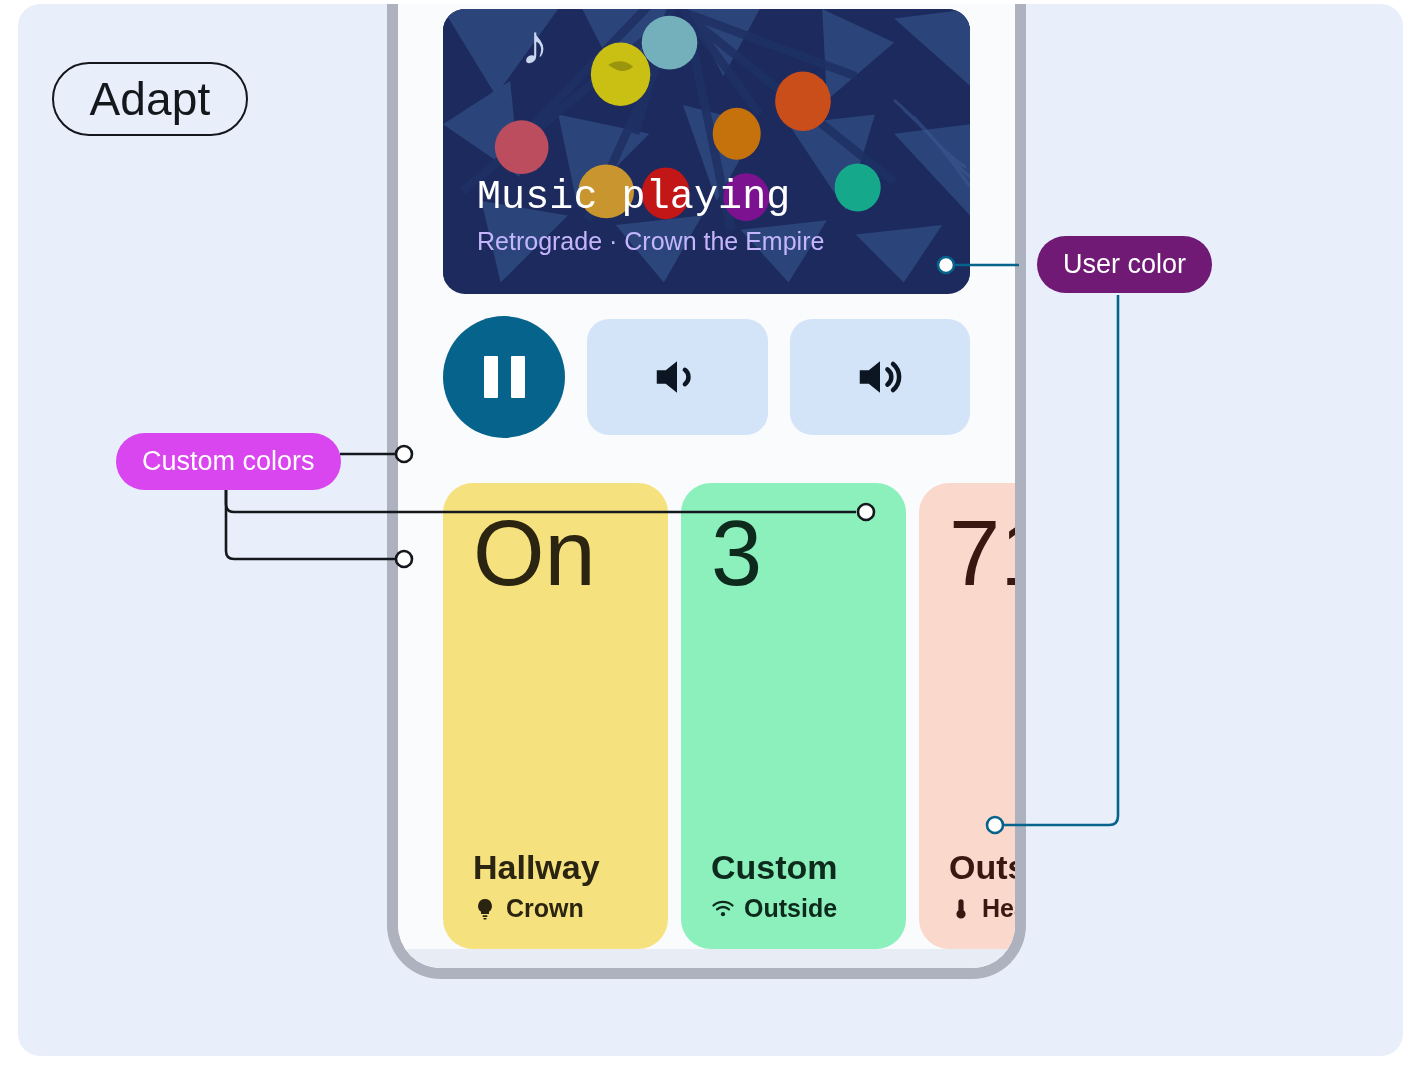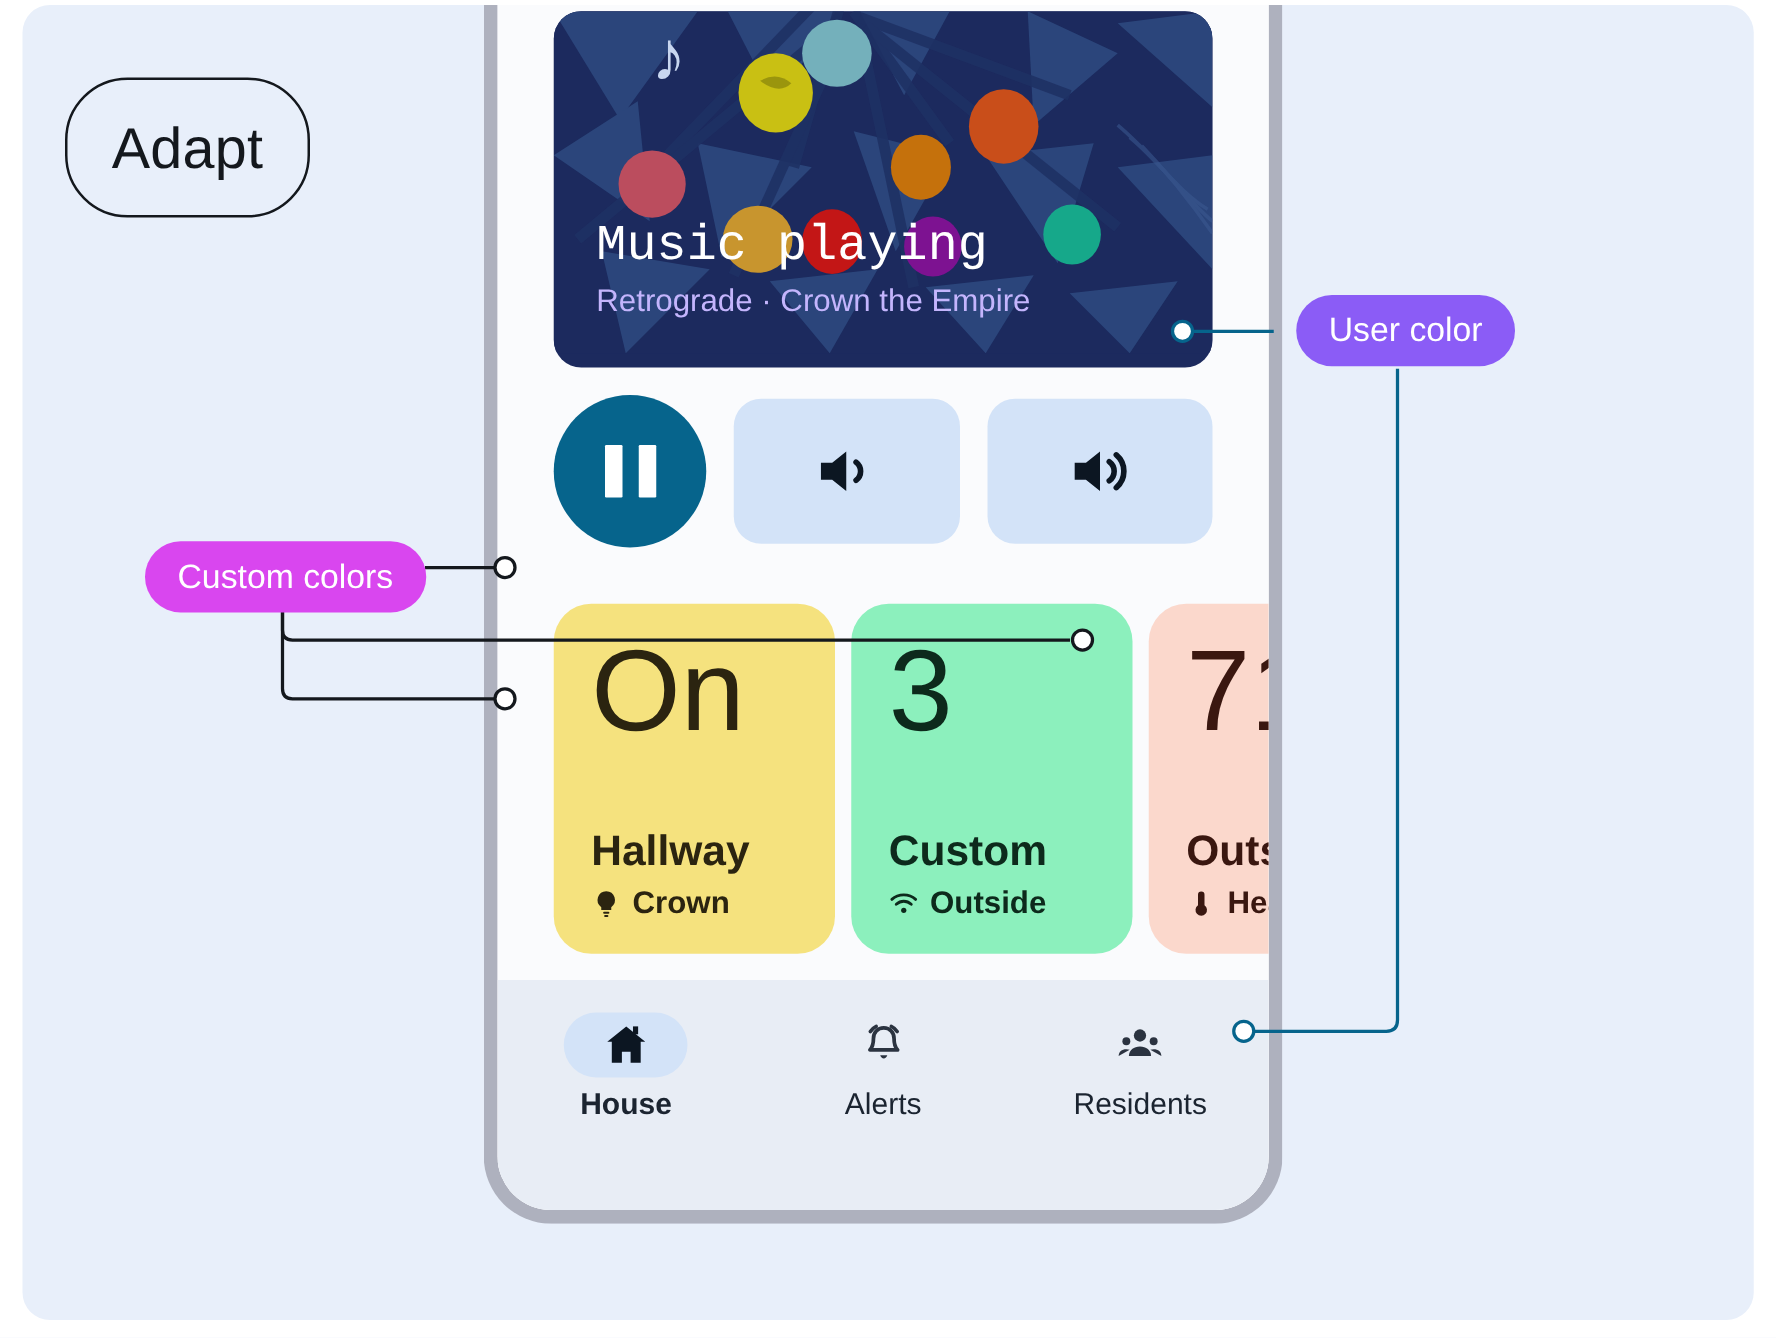--- a/index.html
+++ b/index.html
@@ -18,21 +18,21 @@
     width: 1385px; height: 1052px;
     background: #e8effa;
     border-radius: 22px;
     overflow: hidden;
   }
 
   
   #adapt-pill {
     position: absolute;
     left: 34px; top: 58px;
-    width: 196px; height: 112px;
+    width: 196px; height: 74px;
     border: 2.5px solid #14181d;
     border-radius: 50px;
     display: flex; align-items: center; justify-content: center;
     background: transparent;
   }
   #adapt-pill .lbl {
     font-size: 46px; color: #14181d; letter-spacing: .2px;
     font-weight: 400;
   }
 
@@ -113,21 +113,21 @@
   }
   .vol-btn svg { width: 54px; height: 54px; }
 
   
   #tiles {
     display: flex; gap: 13px;
     margin: 45px 0 0 45px;
     flex: none;
   }
   .tile {
-    width: 225px; height: 280px;
+    width: 225px; height: 466px;
     border-radius: 30px;
     padding: 22px 30px 26px 30px;
     display: flex; flex-direction: column; justify-content: space-between;
     flex: none; cursor: pointer;
   }
   .tile-val { font-size: 92px; line-height: 1.05; font-weight: 400; }
   .tile-foot { }
   .tile-name { font-size: 34px; font-weight: 700; line-height: 1.1; white-space: nowrap; }
   .tile-status {
     display: flex; align-items: center; gap: 9px;
@@ -171,21 +171,21 @@
     display: flex; align-items: center; justify-content: center;
     border-radius: 40px; white-space: nowrap;
     font-size: 27px; font-weight: 400; color: #ffffff;
   }
   #pill-custom-colors {
     left: 98px; top: 429px;
     padding: 13px 26px; background: #d946ef;
   }
   #pill-user-color {
     left: 1019px; top: 232px;
-    padding: 13px 26px; background: #8b5cf6;
+    padding: 13px 26px; background: #701a75;
   }
 </style>
 </head>
 <body>
 
 <div id="canvas">
 
   <div id="phone">
     <div id="screen">
 

